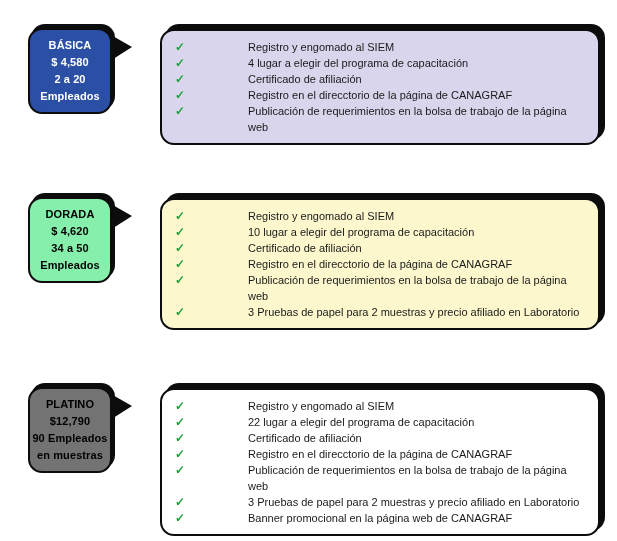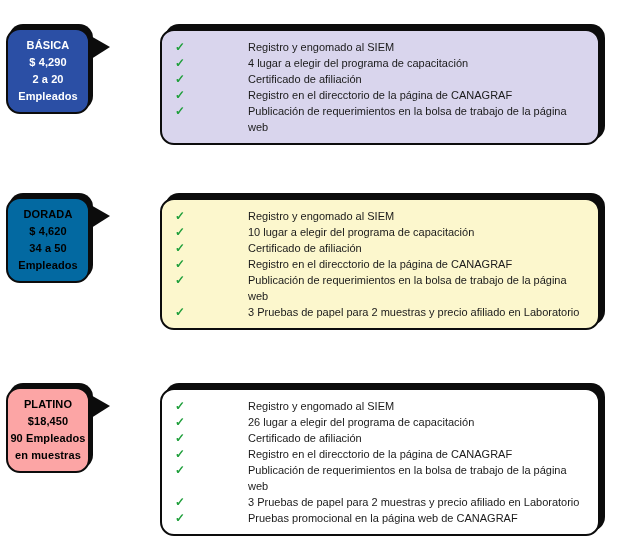--- a/index.html
+++ b/index.html
@@ -11,21 +11,21 @@
     overflow: hidden;
   }
   .diagram { position: absolute; inset: 0; }
 
   .row { position: absolute; left: 0; width: 617px; }
   .row-0 { top: 28px; }
   .row-1 { top: 197px; }
   .row-2 { top: 387px; }
 
   
-  .bubble-wrap { position: absolute; left: 6px; top: 0; width: 84px; }
+  .bubble-wrap { position: absolute; left: 28px; top: 0; width: 84px; }
   .tail {
     position: absolute;
     right: -20px; top: 3px;
     width: 28px; height: 31px;
     background: #0c0c0c;
     clip-path: polygon(0 0, 100% 52%, 16% 100%);
   }
   .bubble {
     position: relative;
     border: 2px solid #0c0c0c;
@@ -68,21 +68,21 @@
 </style>
 </head>
 <body>
 
 <div class="diagram">
     <section class="row row-0">
     <div class="bubble-wrap">
       <span class="tail" style="background: rgb(12, 12, 12);"></span>
       <div class="bubble" style="background: rgb(43, 79, 165); color: rgb(255, 255, 255);">
         <div>BÁSICA</div>
-        <div>$ 4,290</div>
+        <div>$ 4,580</div>
         <div>2 a 20</div>
         <div>Empleados</div>
       </div>
     </div>
     <div class="panel" style="background: rgb(217, 213, 237);">
       <ul class="benefits">
           <li class="benefit">
     <span class="check" style="color: rgb(31, 159, 59);">✓</span>
     <span class="benefit-text">Registro y engomado al SIEM</span>
   </li>
@@ -101,21 +101,21 @@
           <li class="benefit">
     <span class="check" style="color: rgb(31, 159, 59);">✓</span>
     <span class="benefit-text">Publicación de requerimientos en la bolsa de trabajo de la página web</span>
   </li>
         </ul>
     </div>
   </section>
     <section class="row row-1">
     <div class="bubble-wrap">
       <span class="tail" style="background: rgb(12, 12, 12);"></span>
-      <div class="bubble" style="background: #0369a1; color: rgb(0, 0, 0);">
+      <div class="bubble" style="background: #86efac; color: rgb(0, 0, 0);">
         <div>DORADA</div>
         <div>$ 4,620</div>
         <div>34 a 50</div>
         <div>Empleados</div>
       </div>
     </div>
     <div class="panel" style="background: rgb(252, 247, 205);">
       <ul class="benefits">
           <li class="benefit">
     <span class="check" style="color: rgb(31, 159, 59);">✓</span>
@@ -140,53 +140,53 @@
           <li class="benefit">
     <span class="check" style="color: rgb(31, 159, 59);">✓</span>
     <span class="benefit-text">3 Pruebas de papel para 2 muestras y precio afiliado en Laboratorio</span>
   </li>
         </ul>
     </div>
   </section>
     <section class="row row-2">
     <div class="bubble-wrap">
       <span class="tail" style="background: rgb(12, 12, 12);"></span>
-      <div class="bubble" style="background: #fca5a5; color: rgb(0, 0, 0);">
+      <div class="bubble" style="background: #737373; color: rgb(0, 0, 0);">
         <div>PLATINO</div>
-        <div>$18,450</div>
+        <div>$12,790</div>
         <div>90 Empleados</div>
         <div>en muestras</div>
       </div>
     </div>
     <div class="panel" style="background: rgb(255, 255, 255);">
       <ul class="benefits">
           <li class="benefit">
     <span class="check" style="color: rgb(31, 159, 59);">✓</span>
     <span class="benefit-text">Registro y engomado al SIEM</span>
   </li>
           <li class="benefit">
     <span class="check" style="color: rgb(31, 159, 59);">✓</span>
-    <span class="benefit-text">26 lugar a elegir del programa de capacitación</span>
+    <span class="benefit-text">22 lugar a elegir del programa de capacitación</span>
   </li>
           <li class="benefit">
     <span class="check" style="color: rgb(31, 159, 59);">✓</span>
     <span class="benefit-text">Certificado de afiliación</span>
   </li>
           <li class="benefit">
     <span class="check" style="color: rgb(31, 159, 59);">✓</span>
     <span class="benefit-text">Registro en el direcctorio de la página de CANAGRAF</span>
   </li>
           <li class="benefit">
     <span class="check" style="color: rgb(31, 159, 59);">✓</span>
     <span class="benefit-text">Publicación de requerimientos en la bolsa de trabajo de la página web</span>
   </li>
           <li class="benefit">
     <span class="check" style="color: rgb(31, 159, 59);">✓</span>
     <span class="benefit-text">3 Pruebas de papel para 2 muestras y precio afiliado en Laboratorio</span>
   </li>
           <li class="benefit">
     <span class="check" style="color: rgb(31, 159, 59);">✓</span>
-    <span class="benefit-text">Pruebas promocional en la página web de CANAGRAF</span>
+    <span class="benefit-text">Banner promocional en la página web de CANAGRAF</span>
   </li>
         </ul>
     </div>
   </section>
   </div>
 
 </body></html>

